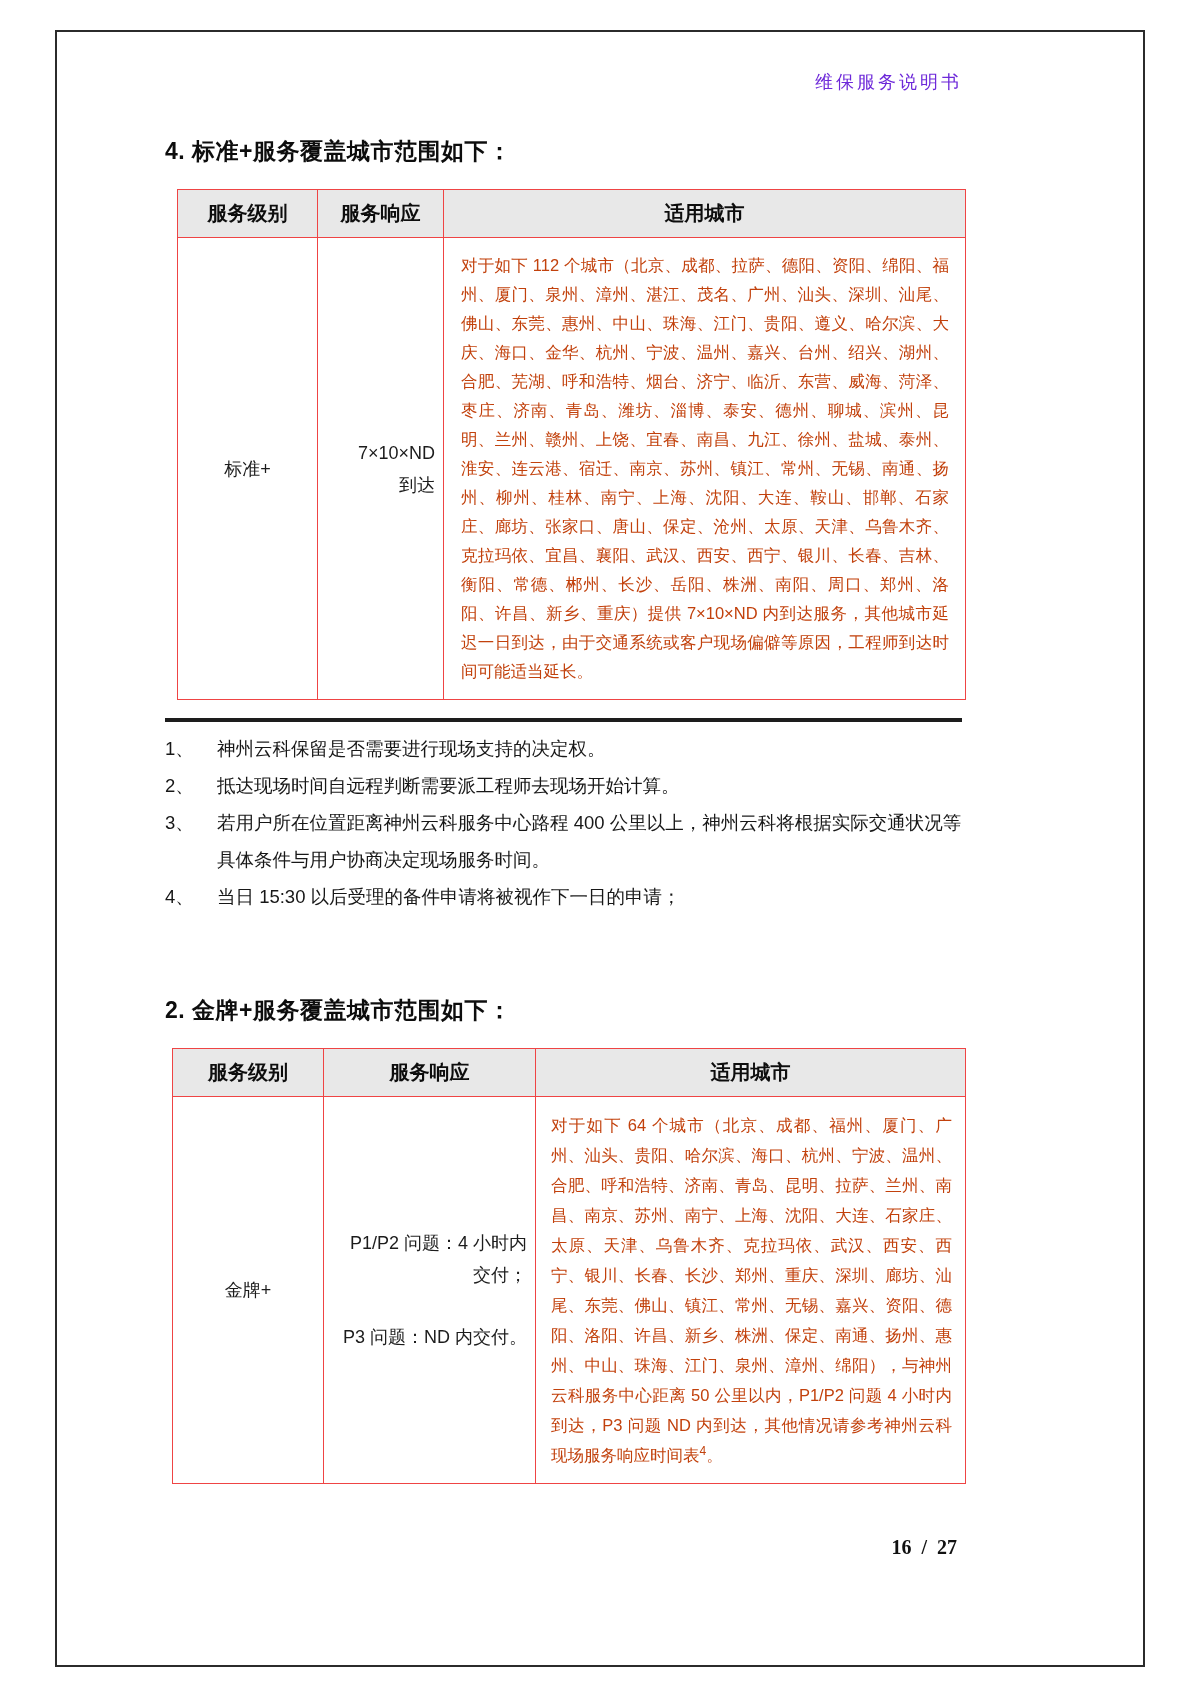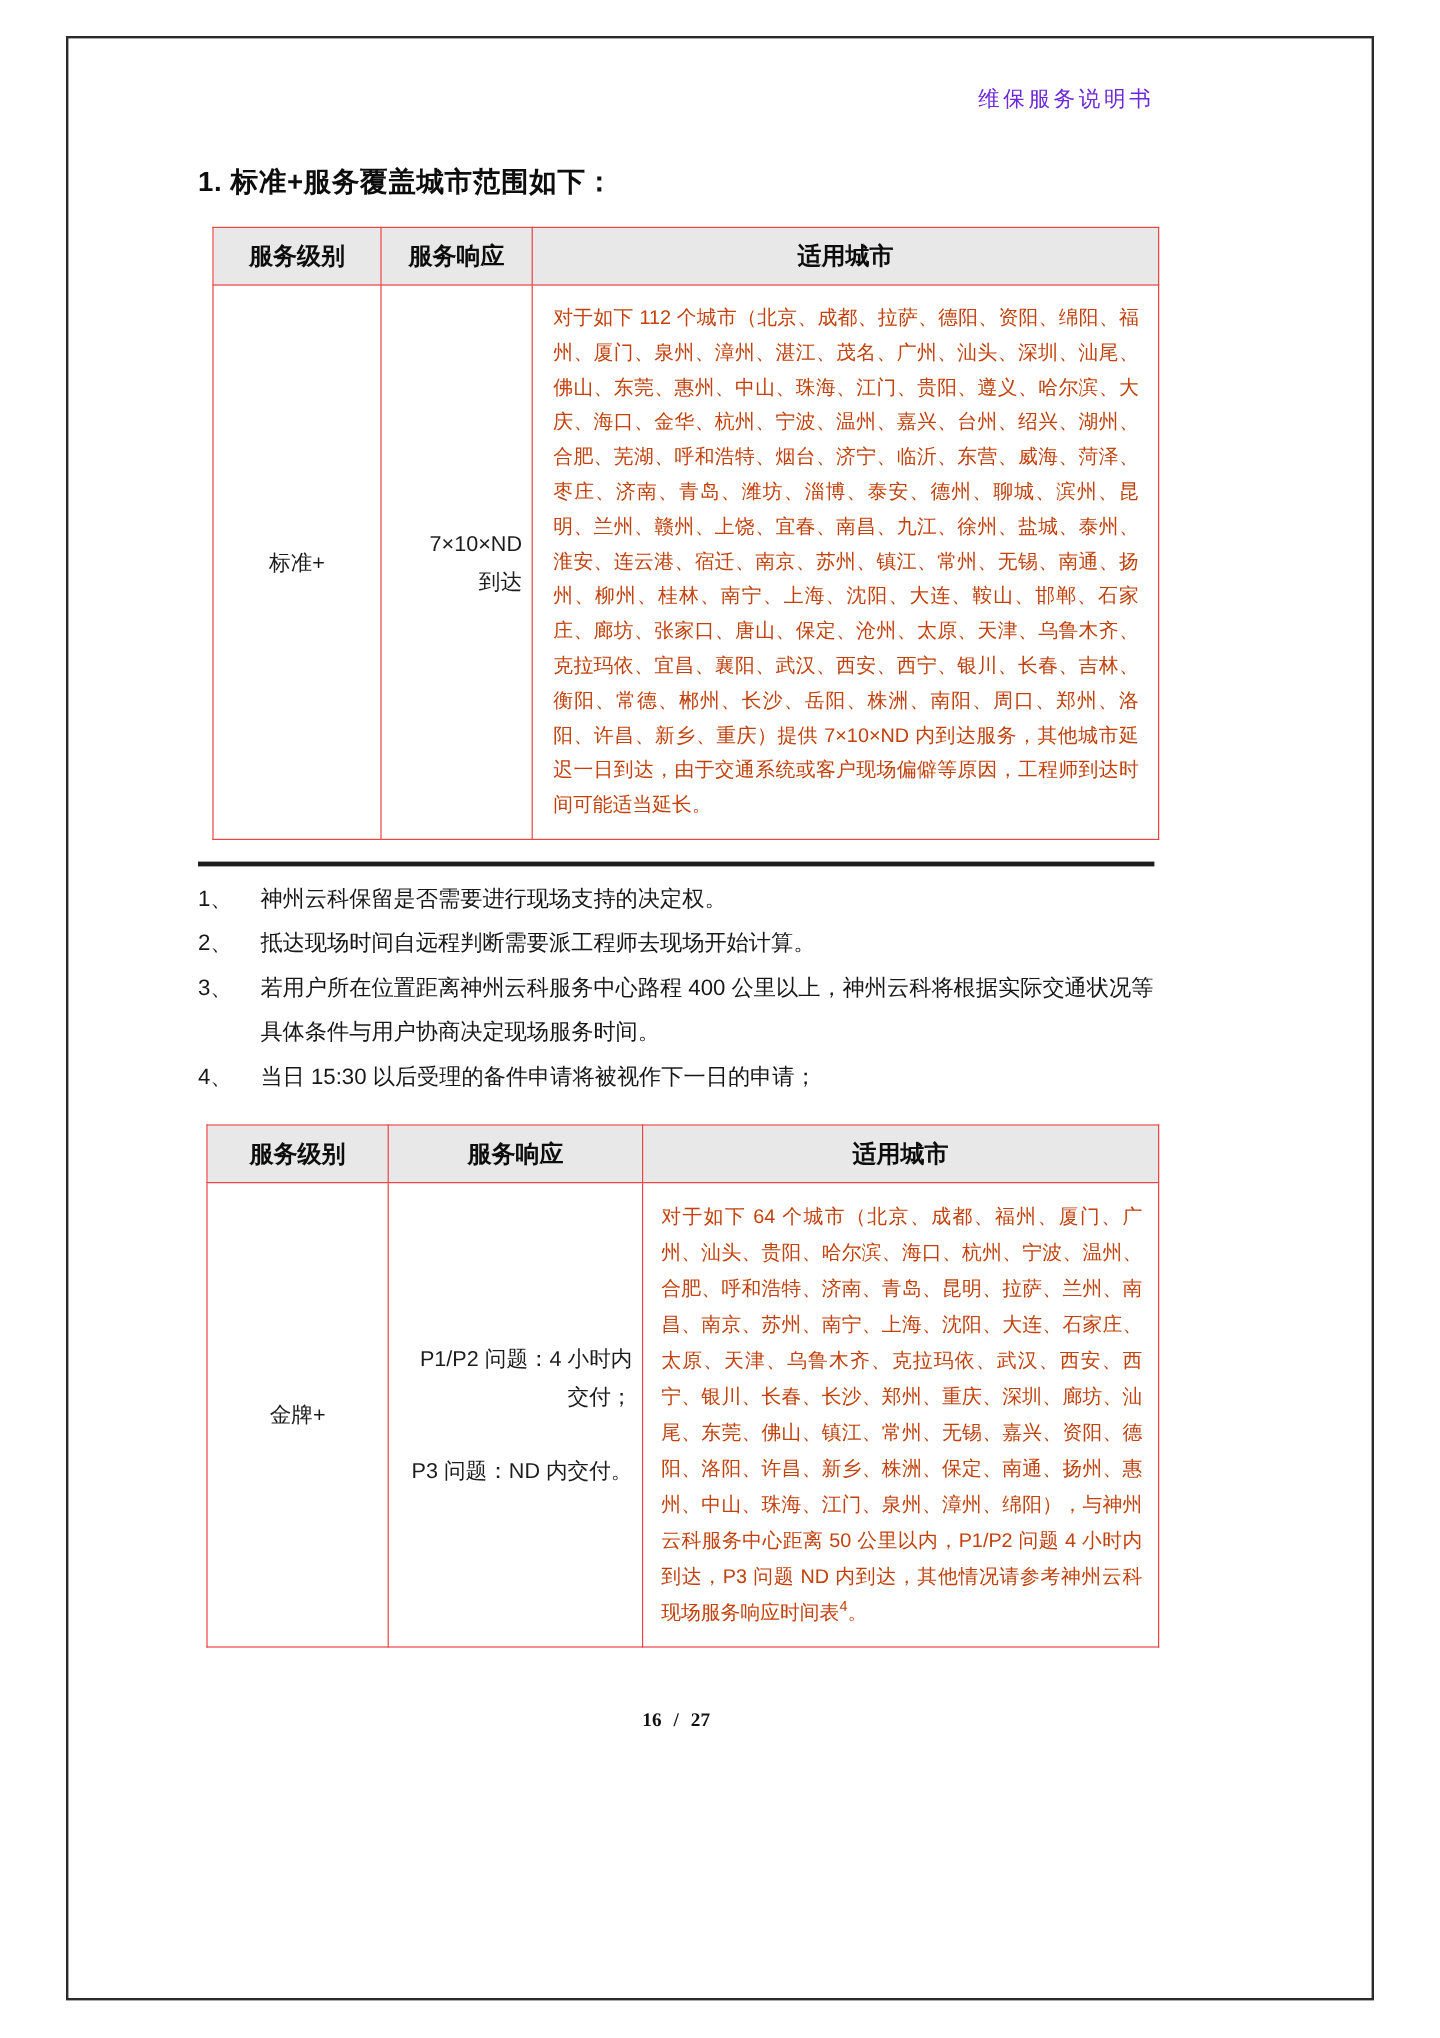--- a/index.html
+++ b/index.html
@@ -87,36 +87,36 @@
     margin-top: 16px;
     font-size: 19px; font-weight: bold; color: #0d0d0d;
   }
   .notes-list { margin-top: 8px; }
   .note-item { display: flex; font-size: 18.5px; line-height: 37px; color: #171717; }
   .note-num { width: 52px; flex: none; }
   .note-text { width: 745px; }
 
   .page-footer {
     margin-top: 52px;
-    width: 797px; text-align: center;
+    width: 797px; text-align: right;
     font-family: "Liberation Serif", "DejaVu Serif", serif;
-    font-size: 16px; font-weight: bold; color: #111;
+    font-size: 20px; font-weight: bold; color: #111;
   }
   .page-footer span { margin: 0 5px; }
 </style>
 </head>
 <body>
 
 <div class="page-frame"></div>
 
 <div class="content">
 
   <div class="doc-header">维保服务说明书</div>
 
-  <div class="section-heading first">1. 标准+服务覆盖城市范围如下：</div>
+  <div class="section-heading first">4. 标准+服务覆盖城市范围如下：</div>
 
   <table class="svc-table" id="table1">
     <tbody>
         <tr>
       <th class="col-level">服务级别</th>
       <th class="col-resp">服务响应</th>
       <th class="col-city">适用城市</th>
     </tr>
     <tr>
       <td class="level-cell">标准+</td>
@@ -144,20 +144,21 @@
     <div class="note-item">
       <span class="note-num">3、</span>
       <span class="note-text">若用户所在位置距离神州云科服务中心路程 400 公里以上，神州云科将根据实际交通状况等具体条件与用户协商决定现场服务时间。</span>
     </div>
     <div class="note-item">
       <span class="note-num">4、</span>
       <span class="note-text">当日 15:30 以后受理的备件申请将被视作下一日的申请；</span>
     </div>
   </div>
 
+  <div class="section-heading second">2. 金牌+服务覆盖城市范围如下：</div>
 
   <table class="svc-table" id="table2">
     <tbody>
         <tr>
       <th class="col-level">服务级别</th>
       <th class="col-resp">服务响应</th>
       <th class="col-city">适用城市</th>
     </tr>
     <tr>
       <td class="level-cell">金牌+</td>

